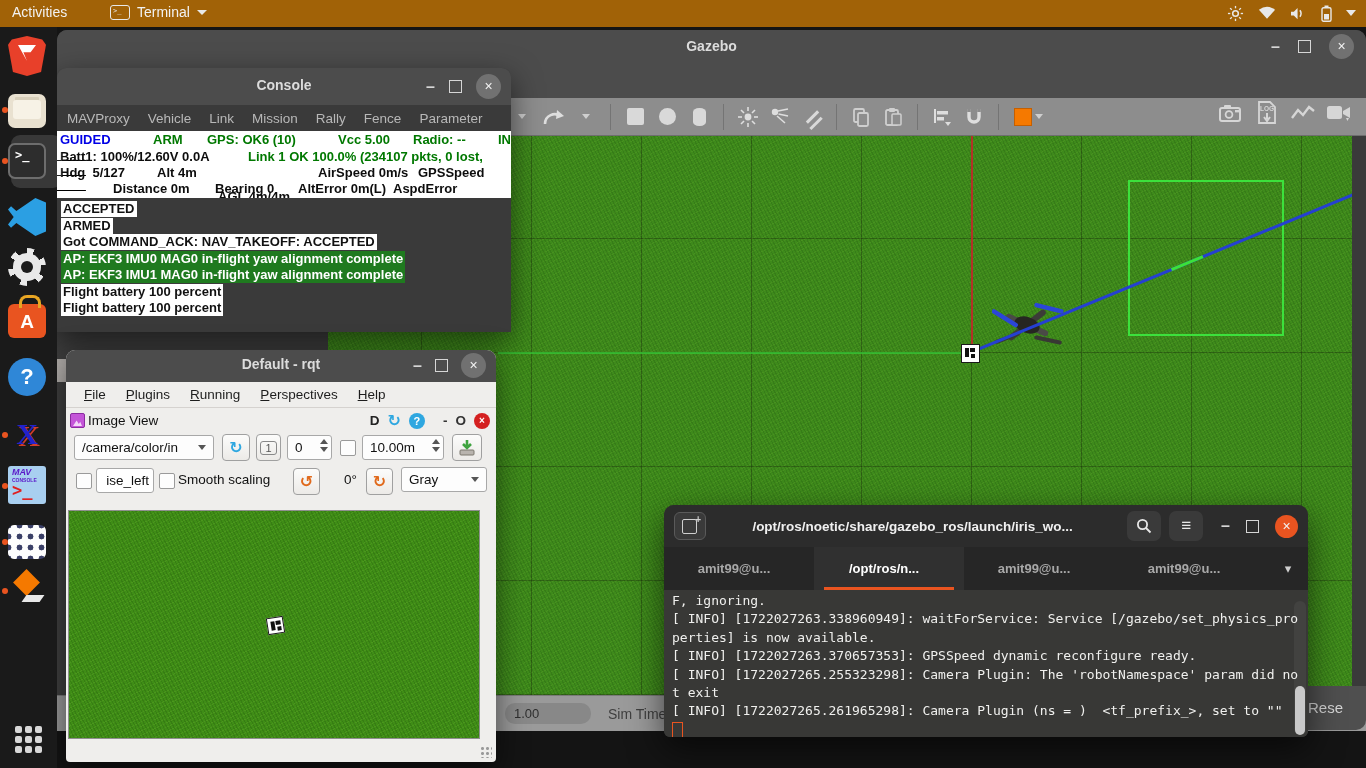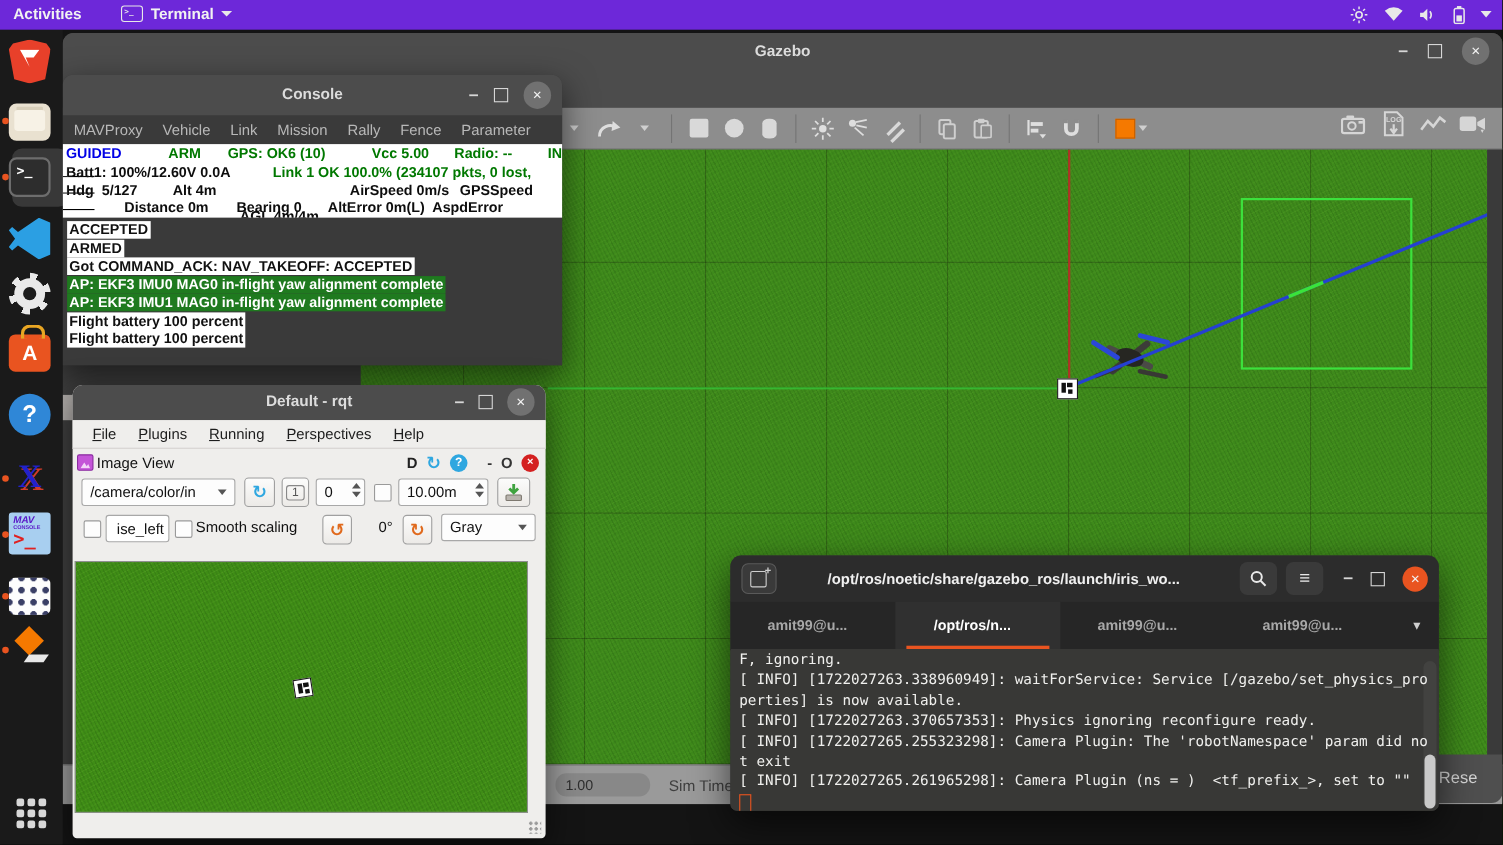--- a/index.html
+++ b/index.html
@@ -1,21 +1,21 @@
 <!DOCTYPE html>
 <html><head>
 <meta charset="utf-8">
 <style>
   html,body{margin:0;padding:0;background:#000;}
   .screen{position:relative;width:1366px;height:768px;overflow:hidden;background:#141414;
           font-family:"Liberation Sans","DejaVu Sans",sans-serif;}
   .a{position:absolute;}
 
   
-  .topbar{left:0;top:0;width:1366px;height:27px;background:#6d28d9;color:#f2f2f2;font-size:14px;z-index:60;font-weight:bold;}
+  .topbar{left:0;top:0;width:1366px;height:27px;background:#a16207;color:#f2f2f2;font-size:14px;z-index:60;}
   .tb-activities{left:12px;top:4px;}
   .tb-app{left:110px;top:4px;display:flex;align-items:center;gap:7px;}
   .tb-termicon{width:16px;height:13px;border:1.5px solid #e8e8e8;border-radius:3px;font-size:7px;line-height:10px;
                padding-left:2px;color:#e8e8e8;font-family:"DejaVu Sans Mono",monospace;}
   .tb-clock{left:0;top:4px;width:1366px;text-align:center;}
   .tb-right{right:10px;top:3px;display:flex;align-items:center;gap:14px;height:20px;}
   .tb-chev{width:0;height:0;border-left:5px solid transparent;border-right:5px solid transparent;border-top:6px solid #e8e8e8;}
 
   
   .dock{left:0;top:27px;width:57px;height:741px;background:#1c1c1ce8;z-index:55;}
@@ -550,21 +550,21 @@
       </div>
       <div class="ttab-dd">
         <span style="color:#cfcfcf;font-size:13px;">▾</span>
       </div>
     </div>
 
     <div class="term-body">
       <div class="tline">F, ignoring.</div>
       <div class="tline">[ INFO] [1722027263.338960949]: waitForService: Service [/gazebo/set_physics_pro</div>
       <div class="tline">perties] is now available.</div>
-      <div class="tline">[ INFO] [1722027263.370657353]: Physics ignoring reconfigure ready.</div>
+      <div class="tline">[ INFO] [1722027263.370657353]: GPSSpeed dynamic reconfigure ready.</div>
       <div class="tline">[ INFO] [1722027265.255323298]: Camera Plugin: The 'robotNamespace' param did no</div>
       <div class="tline">t exit</div>
       <div class="tline">[ INFO] [1722027265.261965298]: Camera Plugin (ns = )  &lt;tf_prefix_&gt;, set to ""</div>
       <div class="cursor"></div>
     </div>
     <div class="tscroll"></div>
     <div class="tthumb"></div>
   </div>
 
   <div class="a topbar">

